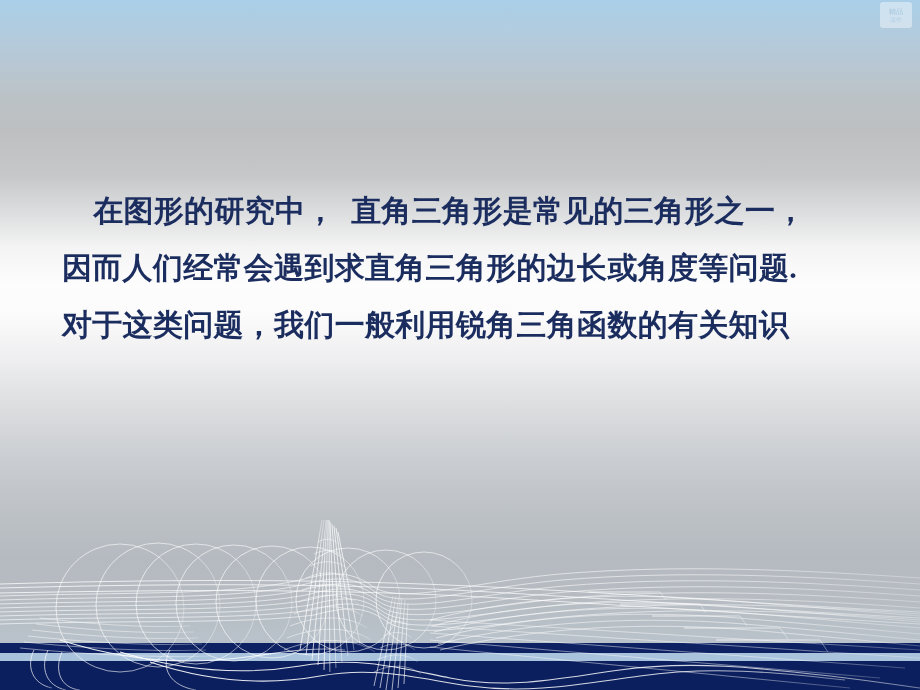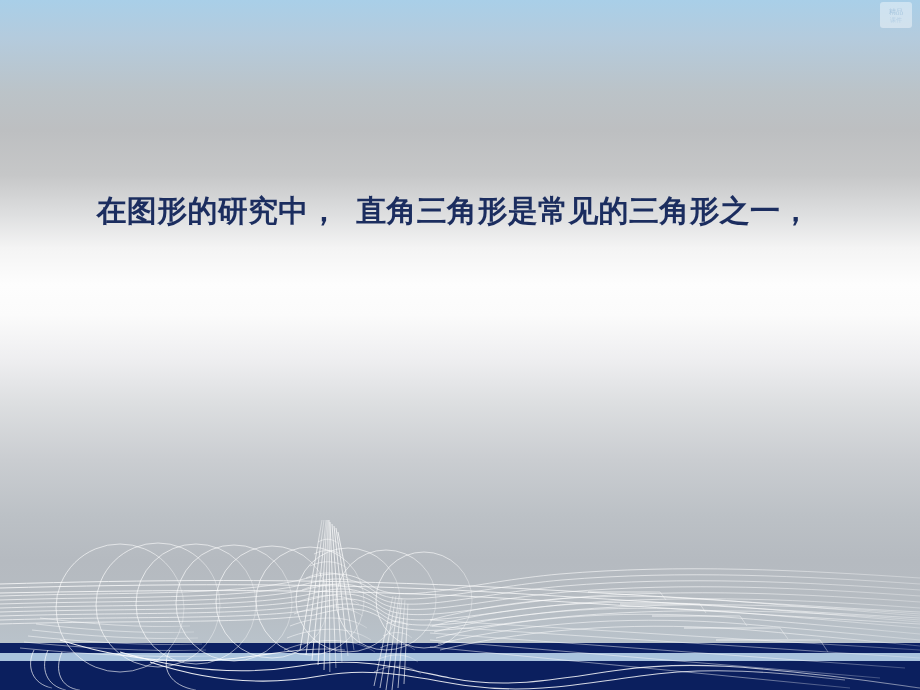--- a/index.html
+++ b/index.html
@@ -113,21 +113,21 @@
   
   .content {
     position: absolute;
     left: 62px;
     top: 182px;
     width: 800px;
   }
   .para {
     margin: 0;
     color: #1b2d5f;
-    font-family: Liberation Sans, sans-serif;
+    font-family: Liberation Serif, serif;
     font-size: 30px;
     font-weight: bold;
     line-height: 57px;
     letter-spacing: 0.3px;
     white-space: pre-wrap;
     text-rendering: optimizeLegibility;
   }
 </style>
 </head>
 <body>
@@ -277,15 +277,17 @@
 
   <div class="logo">
     <div class="logo-inner">
       <span>精品</span>
       <span class="logo-line2">课件</span>
     </div>
   </div>
 
   <div class="content">
     <p class="para">    在图形的研究中，  直角三角形是常见的三角形之一，</p>
+    <p class="para">因而人们经常会遇到求直角三角形的边长或角度等问题.</p>
+    <p class="para">对于这类问题，我们一般利用锐角三角函数的有关知识</p>
   </div>
 
 </div>
 
 </body></html>

